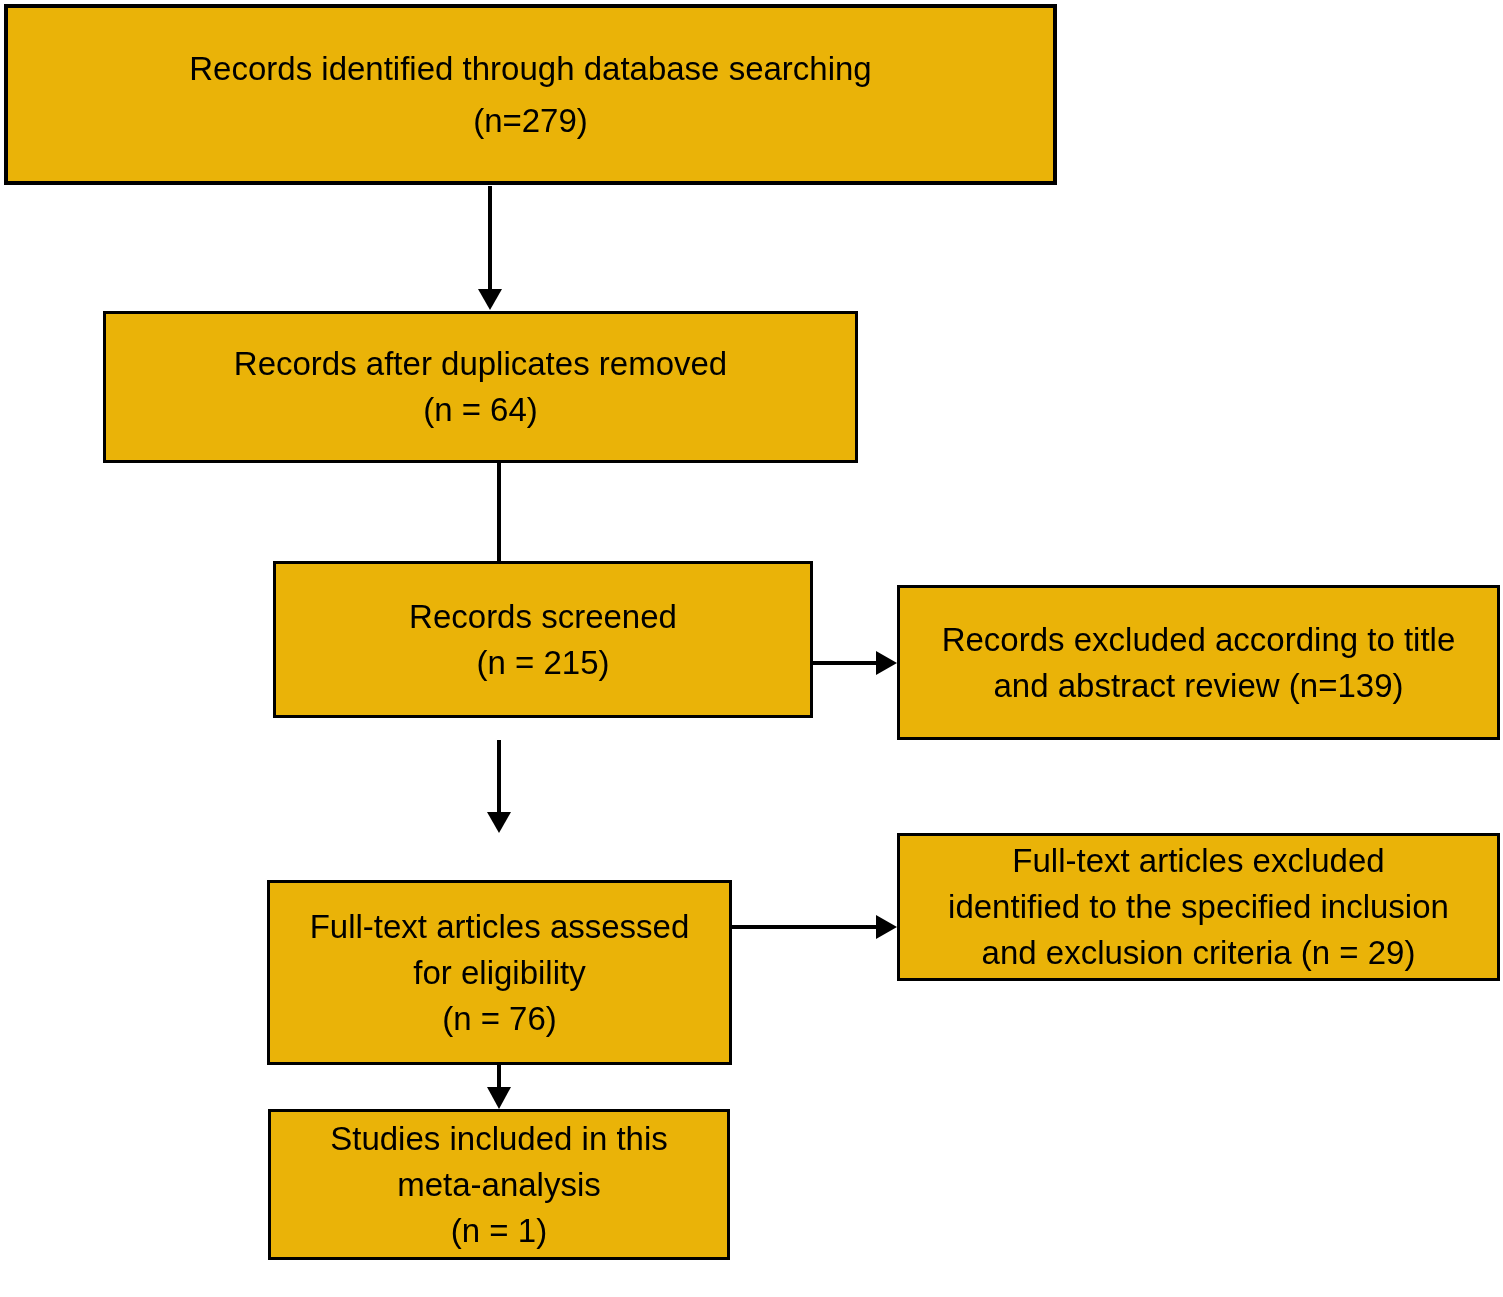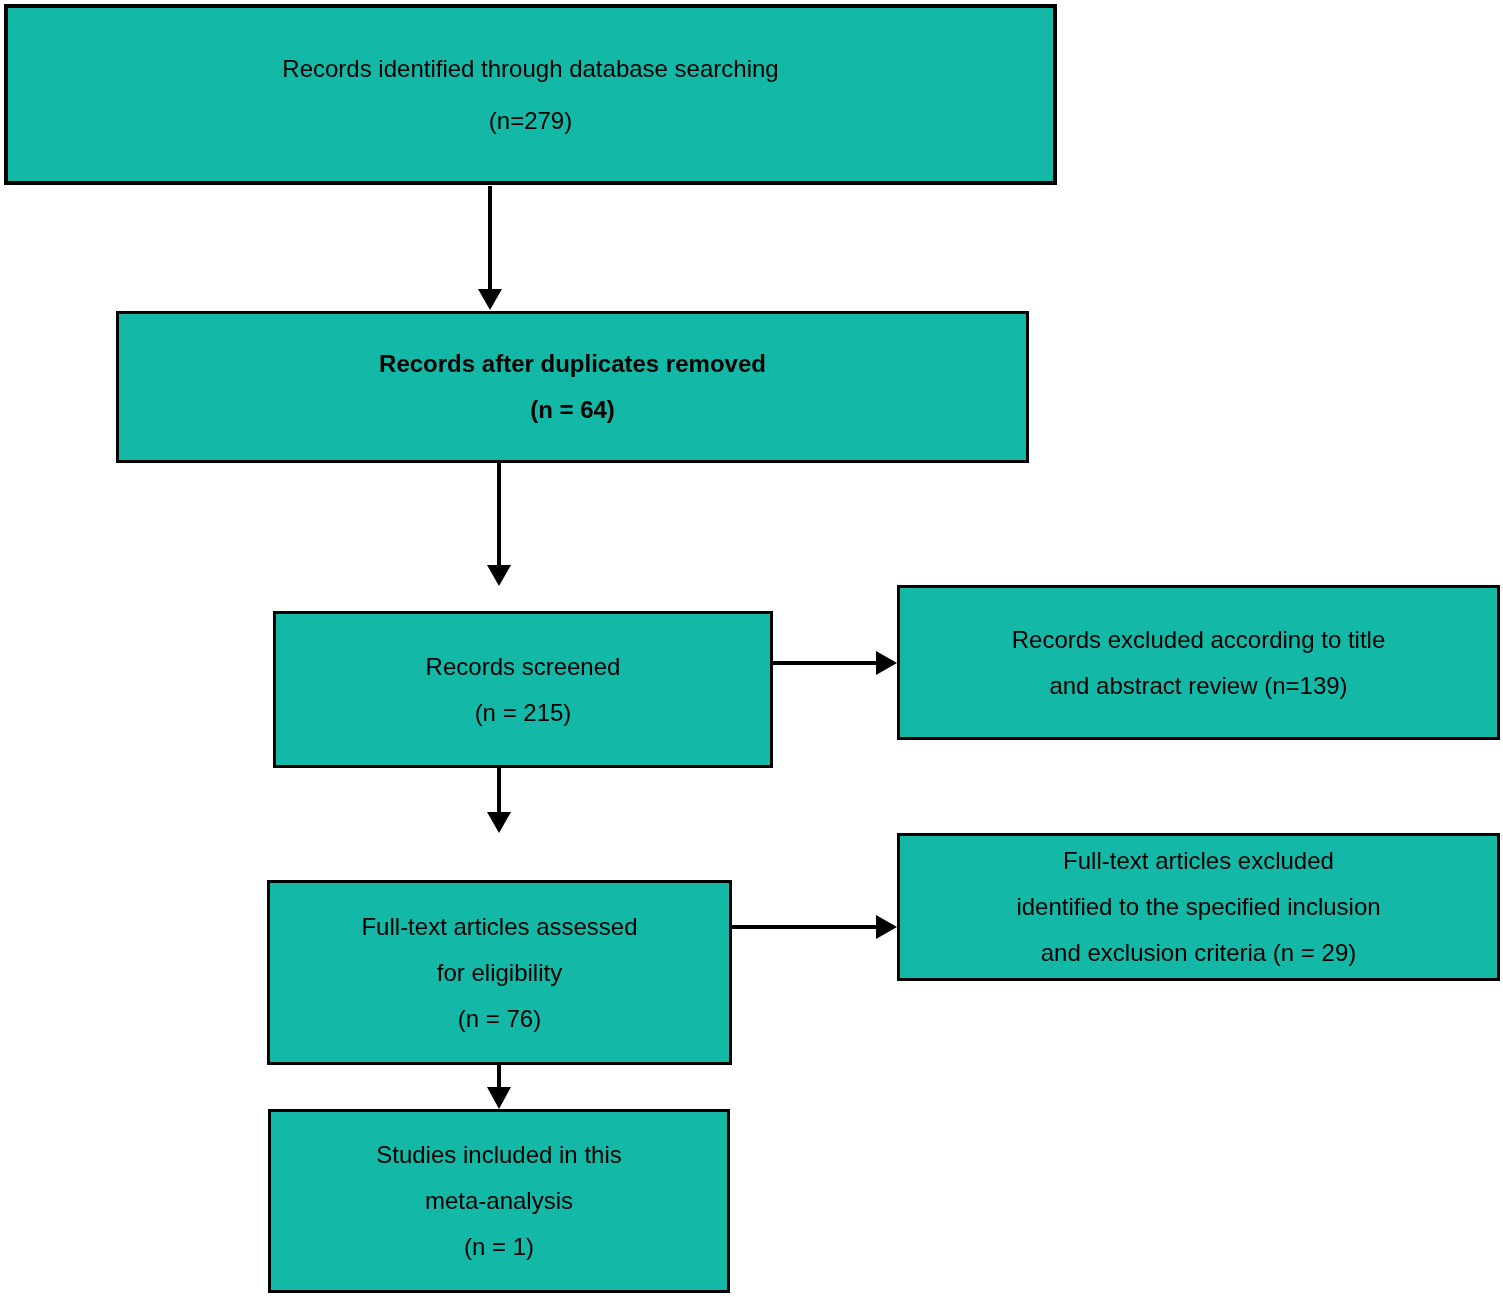--- a/index.html
+++ b/index.html
@@ -20,40 +20,40 @@
     position: absolute;
     left: 0;
     top: 0;
     width: 1503px;
     height: 1297px;
     pointer-events: none;
   }
   .box {
     position: absolute;
     box-sizing: border-box;
-    background: #14b8a6;
+    background: #eab308;
     border: 3px solid #000000;
     display: flex;
     flex-direction: column;
     align-items: center;
     justify-content: center;
     text-align: right;
-    font-size: 24px;
+    font-size: 33px;
     line-height: 46px;
     font-weight: 400;
   }
   .box .line { white-space: nowrap; }
 
   .b-identification { left: 4px;   top: 4px;    width: 1053px; height: 181px; border-width: 4px; line-height: 52px; }
-  .b-deduplicated   { left: 116px; top: 311px;  width: 913px;  height: 152px; font-weight: bold; }
-  .b-screened       { left: 273px; top: 611px;  width: 500px;  height: 157px; }
+  .b-deduplicated   { left: 103px; top: 311px;  width: 755px;  height: 152px; }
+  .b-screened       { left: 273px; top: 561px;  width: 540px;  height: 157px; }
   .b-excluded-ta    { left: 897px; top: 585px;  width: 603px;  height: 155px; }
   .b-fulltext       { left: 267px; top: 880px;  width: 465px;  height: 185px; }
   .b-ft-excluded    { left: 897px; top: 833px;  width: 603px;  height: 148px; }
-  .b-included       { left: 268px; top: 1109px; width: 462px;  height: 184px; }
+  .b-included       { left: 268px; top: 1109px; width: 462px;  height: 151px; }
 
   .arrow-line { stroke: #000000; stroke-width: 4; }
   .arrow-head { fill: #000000; stroke: none; }
 </style>
 </head>
 <body>
 
 <div class="canvas">
 
   <svg class="arrows" viewBox="0 0 1503 1297" xmlns="http://www.w3.org/2000/svg">

